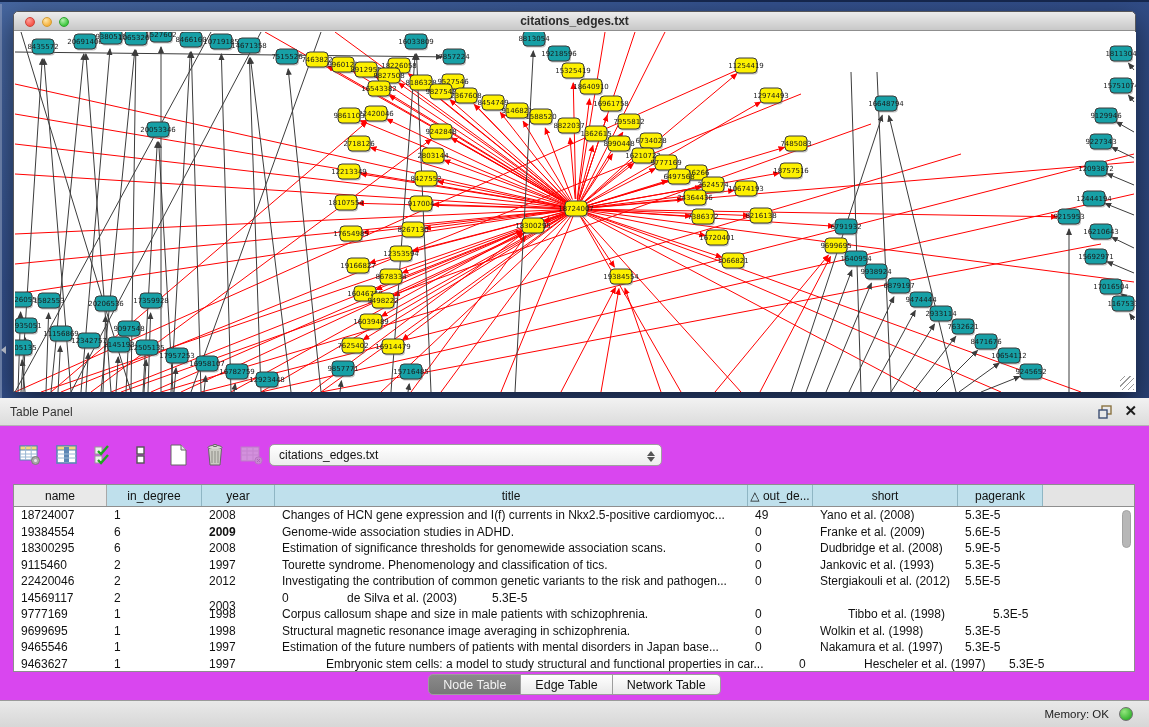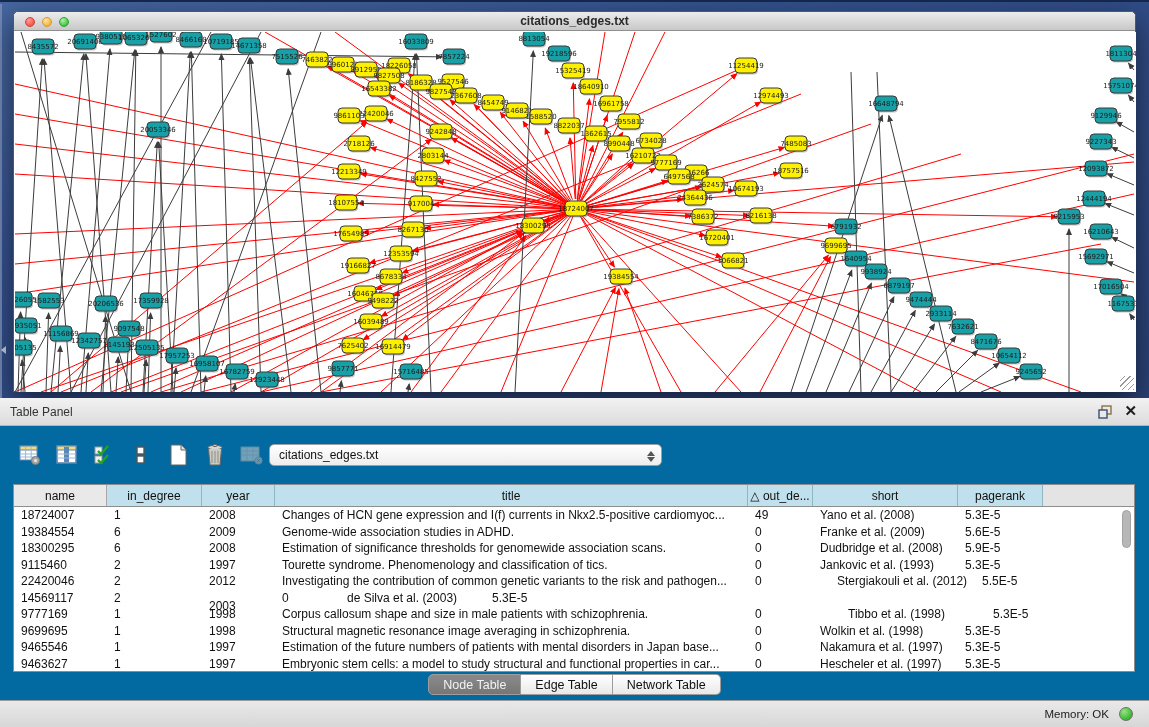--- a/index.html
+++ b/index.html
@@ -27,21 +27,21 @@
   .win-title { position:absolute; left:0; right:0; top:2px; text-align:center;
              font-size:12px; font-weight:bold; color:#2b2b2b; }
   .canvas { position:absolute; left:1px; top:20px; width:1121px; height:360px; background:#fff; overflow:hidden; }
   .canvas svg { position:absolute; left:0; top:0; }
   .grip { position:absolute; right:2px; bottom:2px; width:14px; height:14px;
           background:repeating-linear-gradient(135deg,transparent 0 3px,#9a9a9a 3px 4px); }
   .splitter-dot { position:absolute; left:569px; top:398px; width:9px; height:5px;
           background:radial-gradient(#6f7residual,#999); background:#9aa0aa; border-radius:2px; box-shadow:0 1px 0 #fff; }
 
   
-  .table-panel { position:absolute; left:0; top:398px; width:1149px; height:302px; background:#0369a1; }
+  .table-panel { position:absolute; left:0; top:398px; width:1149px; height:302px; background:#d946ef; }
   .tp-header { position:absolute; left:0; top:0; width:100%; height:28px;
           background:linear-gradient(#f2f2f2,#dcdcdc); border-bottom:1px solid #b4b4b4; }
   .tp-title { position:absolute; left:10px; top:7px; font-size:12px; color:#333; }
   .tp-float { position:absolute; right:36px; top:7px; width:15px; height:14px; cursor:pointer; }
   .tp-close { position:absolute; right:12px; top:4px; font-size:15px; font-weight:bold; color:#1c1c1c; cursor:pointer; }
 
   .toolbar { position:absolute; left:18px; top:42px; height:30px; display:flex; align-items:center; gap:13px; }
   .tbtn { width:24px; height:24px; display:flex; align-items:center; justify-content:center; cursor:pointer; }
   .combo { position:absolute; left:269px; top:46px; width:393px; height:22px; background:linear-gradient(#fff,#ededed);
            border:1px solid #9f9f9f; border-radius:5px; font-size:12px; color:#111;
@@ -718,21 +718,21 @@
             <div class="td" style="width: 95px;">1</div>
             <div class="td" style="width: 73px;">2008</div>
             <div class="td" style="width: 473px;">Changes of HCN gene expression and I(f) currents in Nkx2.5-positive cardiomyoc...</div>
             <div class="td" style="width: 65px;">49</div>
             <div class="td" style="width: 145px;">Yano et al. (2008)</div>
             <div class="td" style="width: 85px;">5.3E-5</div>
           </div>
           <div class="tr">
             <div class="td" style="width: 93px;">19384554</div>
             <div class="td" style="width: 95px;">6</div>
-            <div class="td" style="width: 73px;">2009</div>
+            <div class="td" style="width: 73px; font-weight: bold;">2009</div>
             <div class="td" style="width: 473px;">Genome-wide association studies in ADHD.</div>
             <div class="td" style="width: 65px;">0</div>
             <div class="td" style="width: 145px;">Franke et al. (2009)</div>
             <div class="td" style="width: 85px;">5.6E-5</div>
           </div>
           <div class="tr">
             <div class="td" style="width: 93px;">18300295</div>
             <div class="td" style="width: 95px;">6</div>
             <div class="td" style="width: 73px;">2008</div>
             <div class="td" style="width: 473px;">Estimation of significance thresholds for genomewide association scans.</div>
@@ -748,21 +748,21 @@
             <div class="td" style="width: 65px;">0</div>
             <div class="td" style="width: 145px;">Jankovic et al. (1993)</div>
             <div class="td" style="width: 85px;">5.3E-5</div>
           </div>
           <div class="tr">
             <div class="td" style="width: 93px;">22420046</div>
             <div class="td" style="width: 95px;">2</div>
             <div class="td" style="width: 73px;">2012</div>
             <div class="td" style="width: 473px;">Investigating the contribution of common genetic variants to the risk and pathogen...</div>
             <div class="td" style="width: 65px;">0</div>
-            <div class="td" style="width: 145px; margin-left: 17px;">Stergiakouli et al. (2012)</div>
+            <div class="td" style="width: 145px;">Stergiakouli et al. (2012)</div>
             <div class="td" style="width: 85px;">5.5E-5</div>
           </div>
           <div class="tr">
             <div class="td" style="width: 93px;">14569117</div>
             <div class="td" style="width: 95px;">2</div>
             <div class="td" style="width: 73px; margin-top: 16px;">2003</div>
             <div class="td" style="width: 65px;">0</div>
             <div class="td" style="width: 145px;">de Silva et al. (2003)</div>
             <div class="td" style="width: 85px;">5.3E-5</div>
           </div>
@@ -790,21 +790,21 @@
             <div class="td" style="width: 73px;">1997</div>
             <div class="td" style="width: 473px;">Estimation of the future numbers of patients with mental disorders in Japan base...</div>
             <div class="td" style="width: 65px;">0</div>
             <div class="td" style="width: 145px;">Nakamura et al. (1997)</div>
             <div class="td" style="width: 85px;">5.3E-5</div>
           </div>
           <div class="tr">
             <div class="td" style="width: 93px;">9463627</div>
             <div class="td" style="width: 95px;">1</div>
             <div class="td" style="width: 73px;">1997</div>
-            <div class="td" style="width: 473px;">Embryonic stem cells: a model to study structural and functional properties in car...</div>
+            <div class="td" style="width: 473px; margin-left: 44px;">Embryonic stem cells: a model to study structural and functional properties in car...</div>
             <div class="td" style="width: 65px;">0</div>
             <div class="td" style="width: 145px;">Hescheler et al. (1997)</div>
             <div class="td" style="width: 85px;">5.3E-5</div>
           </div>
         </div>
       <div class="vscroll"></div>
     </div>
 
     <div class="tabs" id="tabs">
         <div class="tab sel">Node Table</div>

